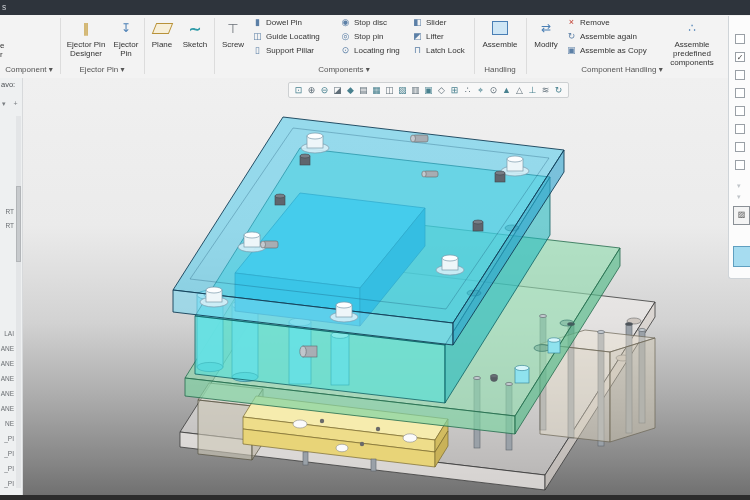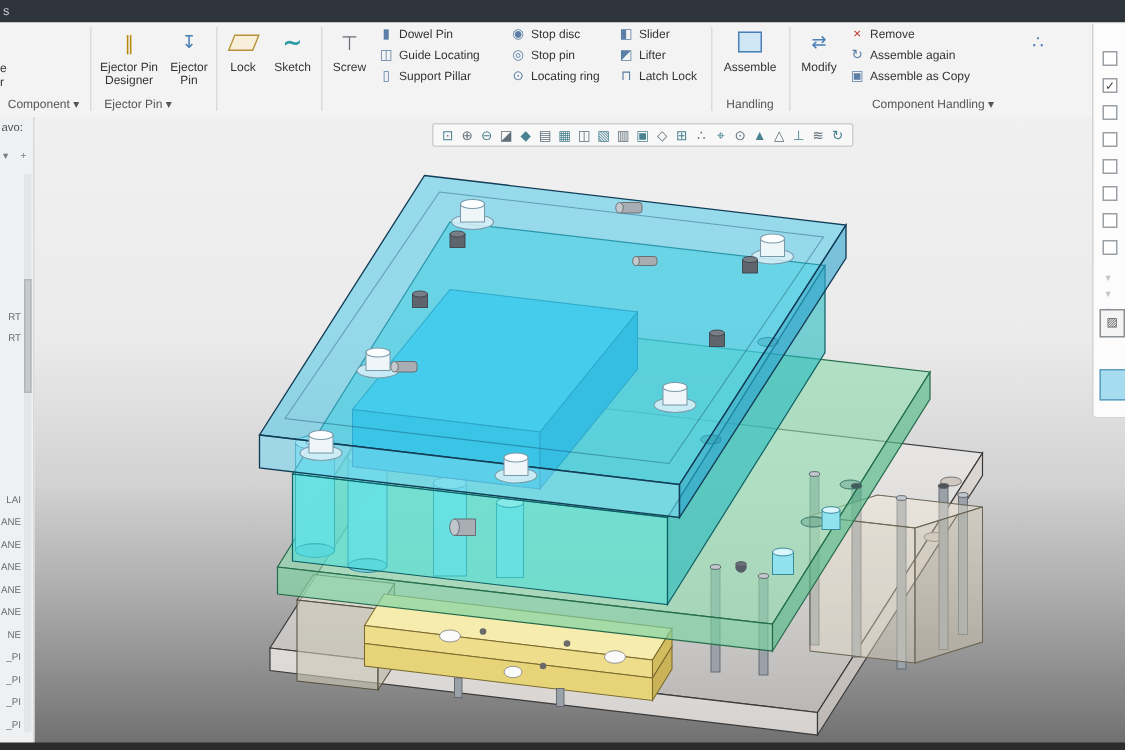--- a/index.html
+++ b/index.html
@@ -86,28 +86,28 @@
           <span class="g-gold">∥</span>
         </div>
       <div>Ejector Pin Designer</div>
     </div>
     <div class="bigbtn" style="left:110px;width:32px;">
       <div class="bicon">
           <span class="g-blue">↧</span>
         </div>
       <div>Ejector Pin</div>
     </div>
-    <div class="glabel" style="left:52px;width:80px;">Ejector Pin ▾</div>
+    <div class="glabel" style="left:62px;width:80px;">Ejector Pin ▾</div>
     <div class="sep" style="left:144px;"></div>
 
     <div class="bigbtn" style="left:146px;width:32px;">
       <div class="bicon">
           <span class="ic-plane"></span>
         </div>
-      <div>Lock</div>
+      <div>Plane</div>
     </div>
     <div class="bigbtn" style="left:178px;width:34px;">
       <div class="bicon">
           <span class="g-teal">∼</span>
         </div>
       <div>Sketch</div>
     </div>
     <div class="sep" style="left:214px;"></div>
 
     <div class="bigbtn" style="left:216px;width:34px;">
@@ -154,20 +154,21 @@
       </div>
         <div class="srow" style="position:relative;">
         <span class="sic">◩</span>
         <span>Lifter</span>
       </div>
         <div class="srow" style="position:relative;">
         <span class="sic">⊓</span>
         <span>Latch Lock</span>
       </div>
       </div>
+    <div class="glabel" style="left:216px;width:256px;">Components ▾</div>
     <div class="sep" style="left:474px;"></div>
 
     <div class="bigbtn" style="left:477px;width:46px;">
       <div class="bicon">
           <span class="ic-box"></span>
         </div>
       <div>Assemble</div>
     </div>
     <div class="glabel" style="left:477px;width:46px;">Handling</div>
     <div class="sep" style="left:526px;"></div>
@@ -190,20 +191,21 @@
       </div>
         <div class="srow" style="position:relative;">
         <span class="sic">▣</span>
         <span>Assemble as Copy</span>
       </div>
       </div>
     <div class="bigbtn" style="left:660px;width:64px;">
       <div class="bicon">
           <span class="g-blue">∴</span>
         </div>
+      <div>Assemble predefined components</div>
     </div>
     <div class="glabel" style="left:524px;width:196px;">Component Handling ▾</div>
   </div>
 
   <div class="gfx"></div>
 
   <svg class="modelsvg" width="728" height="422" viewBox="0 0 728 422">
 
     <g stroke="#3a3a3a" stroke-width="0.8">
       <polygon points="268,181 633,224 523,397 158,354" style="fill:var(--c-base_plate)" fill-opacity="0.5"></polygon>

